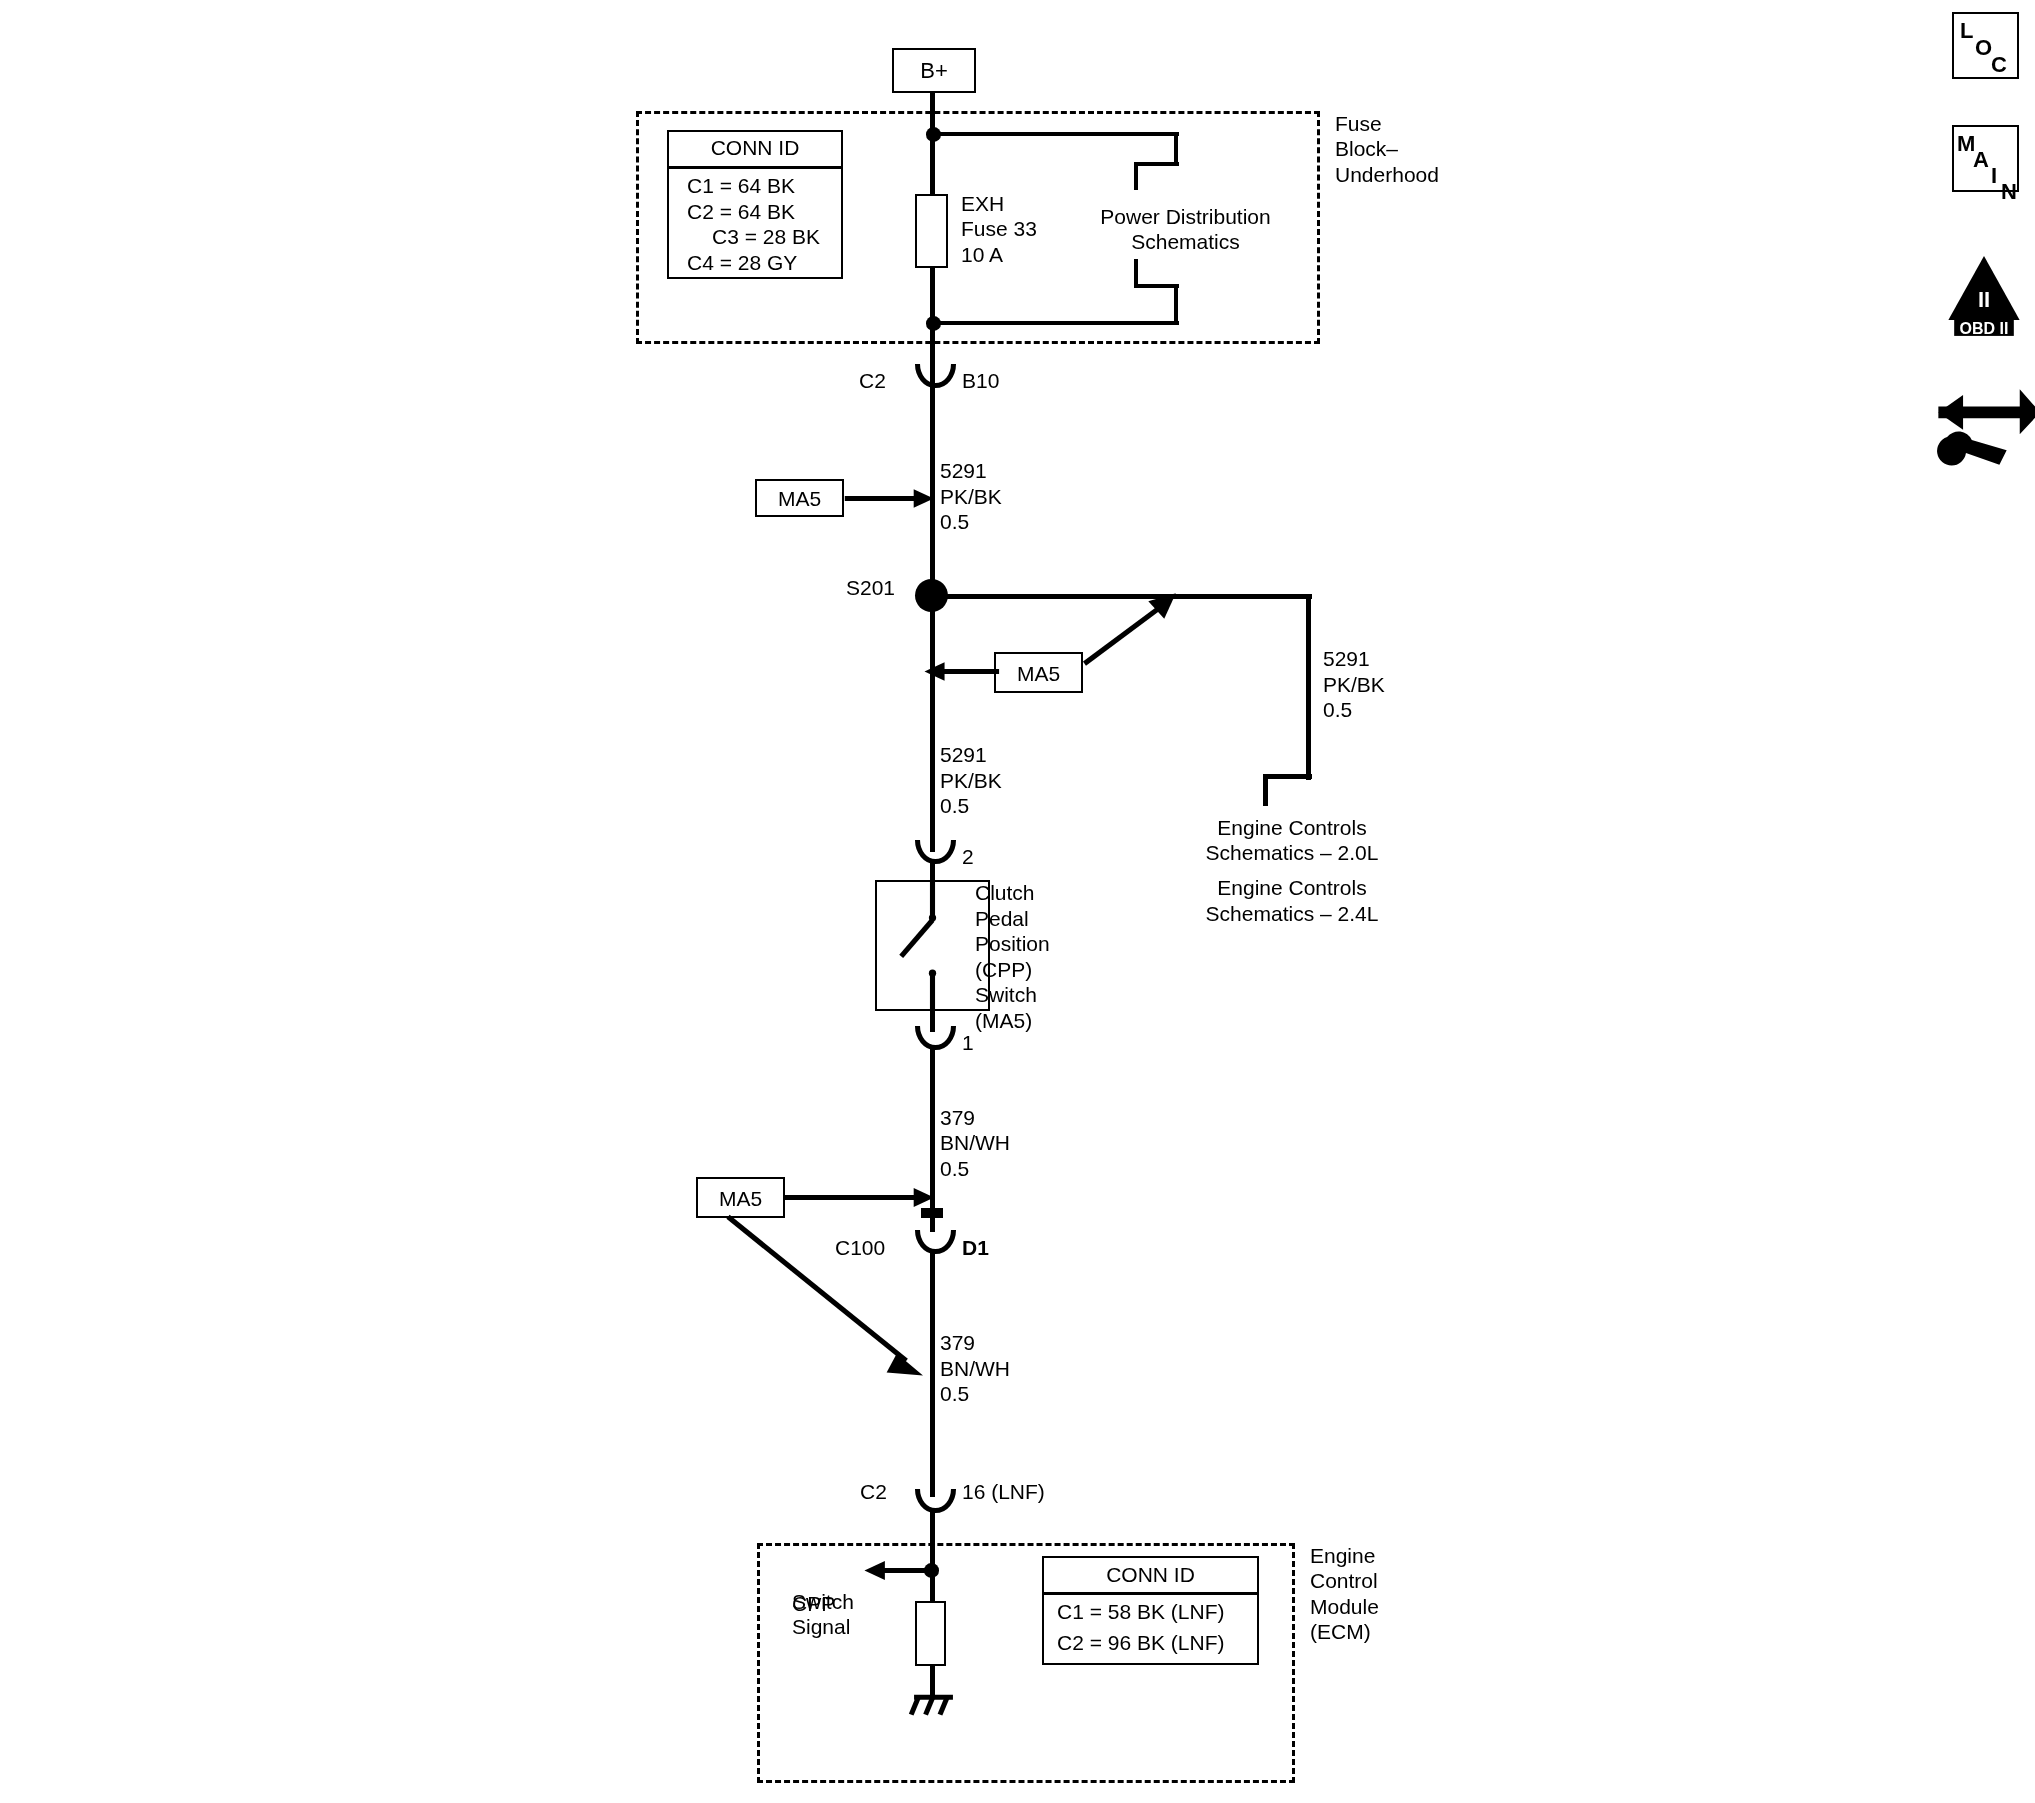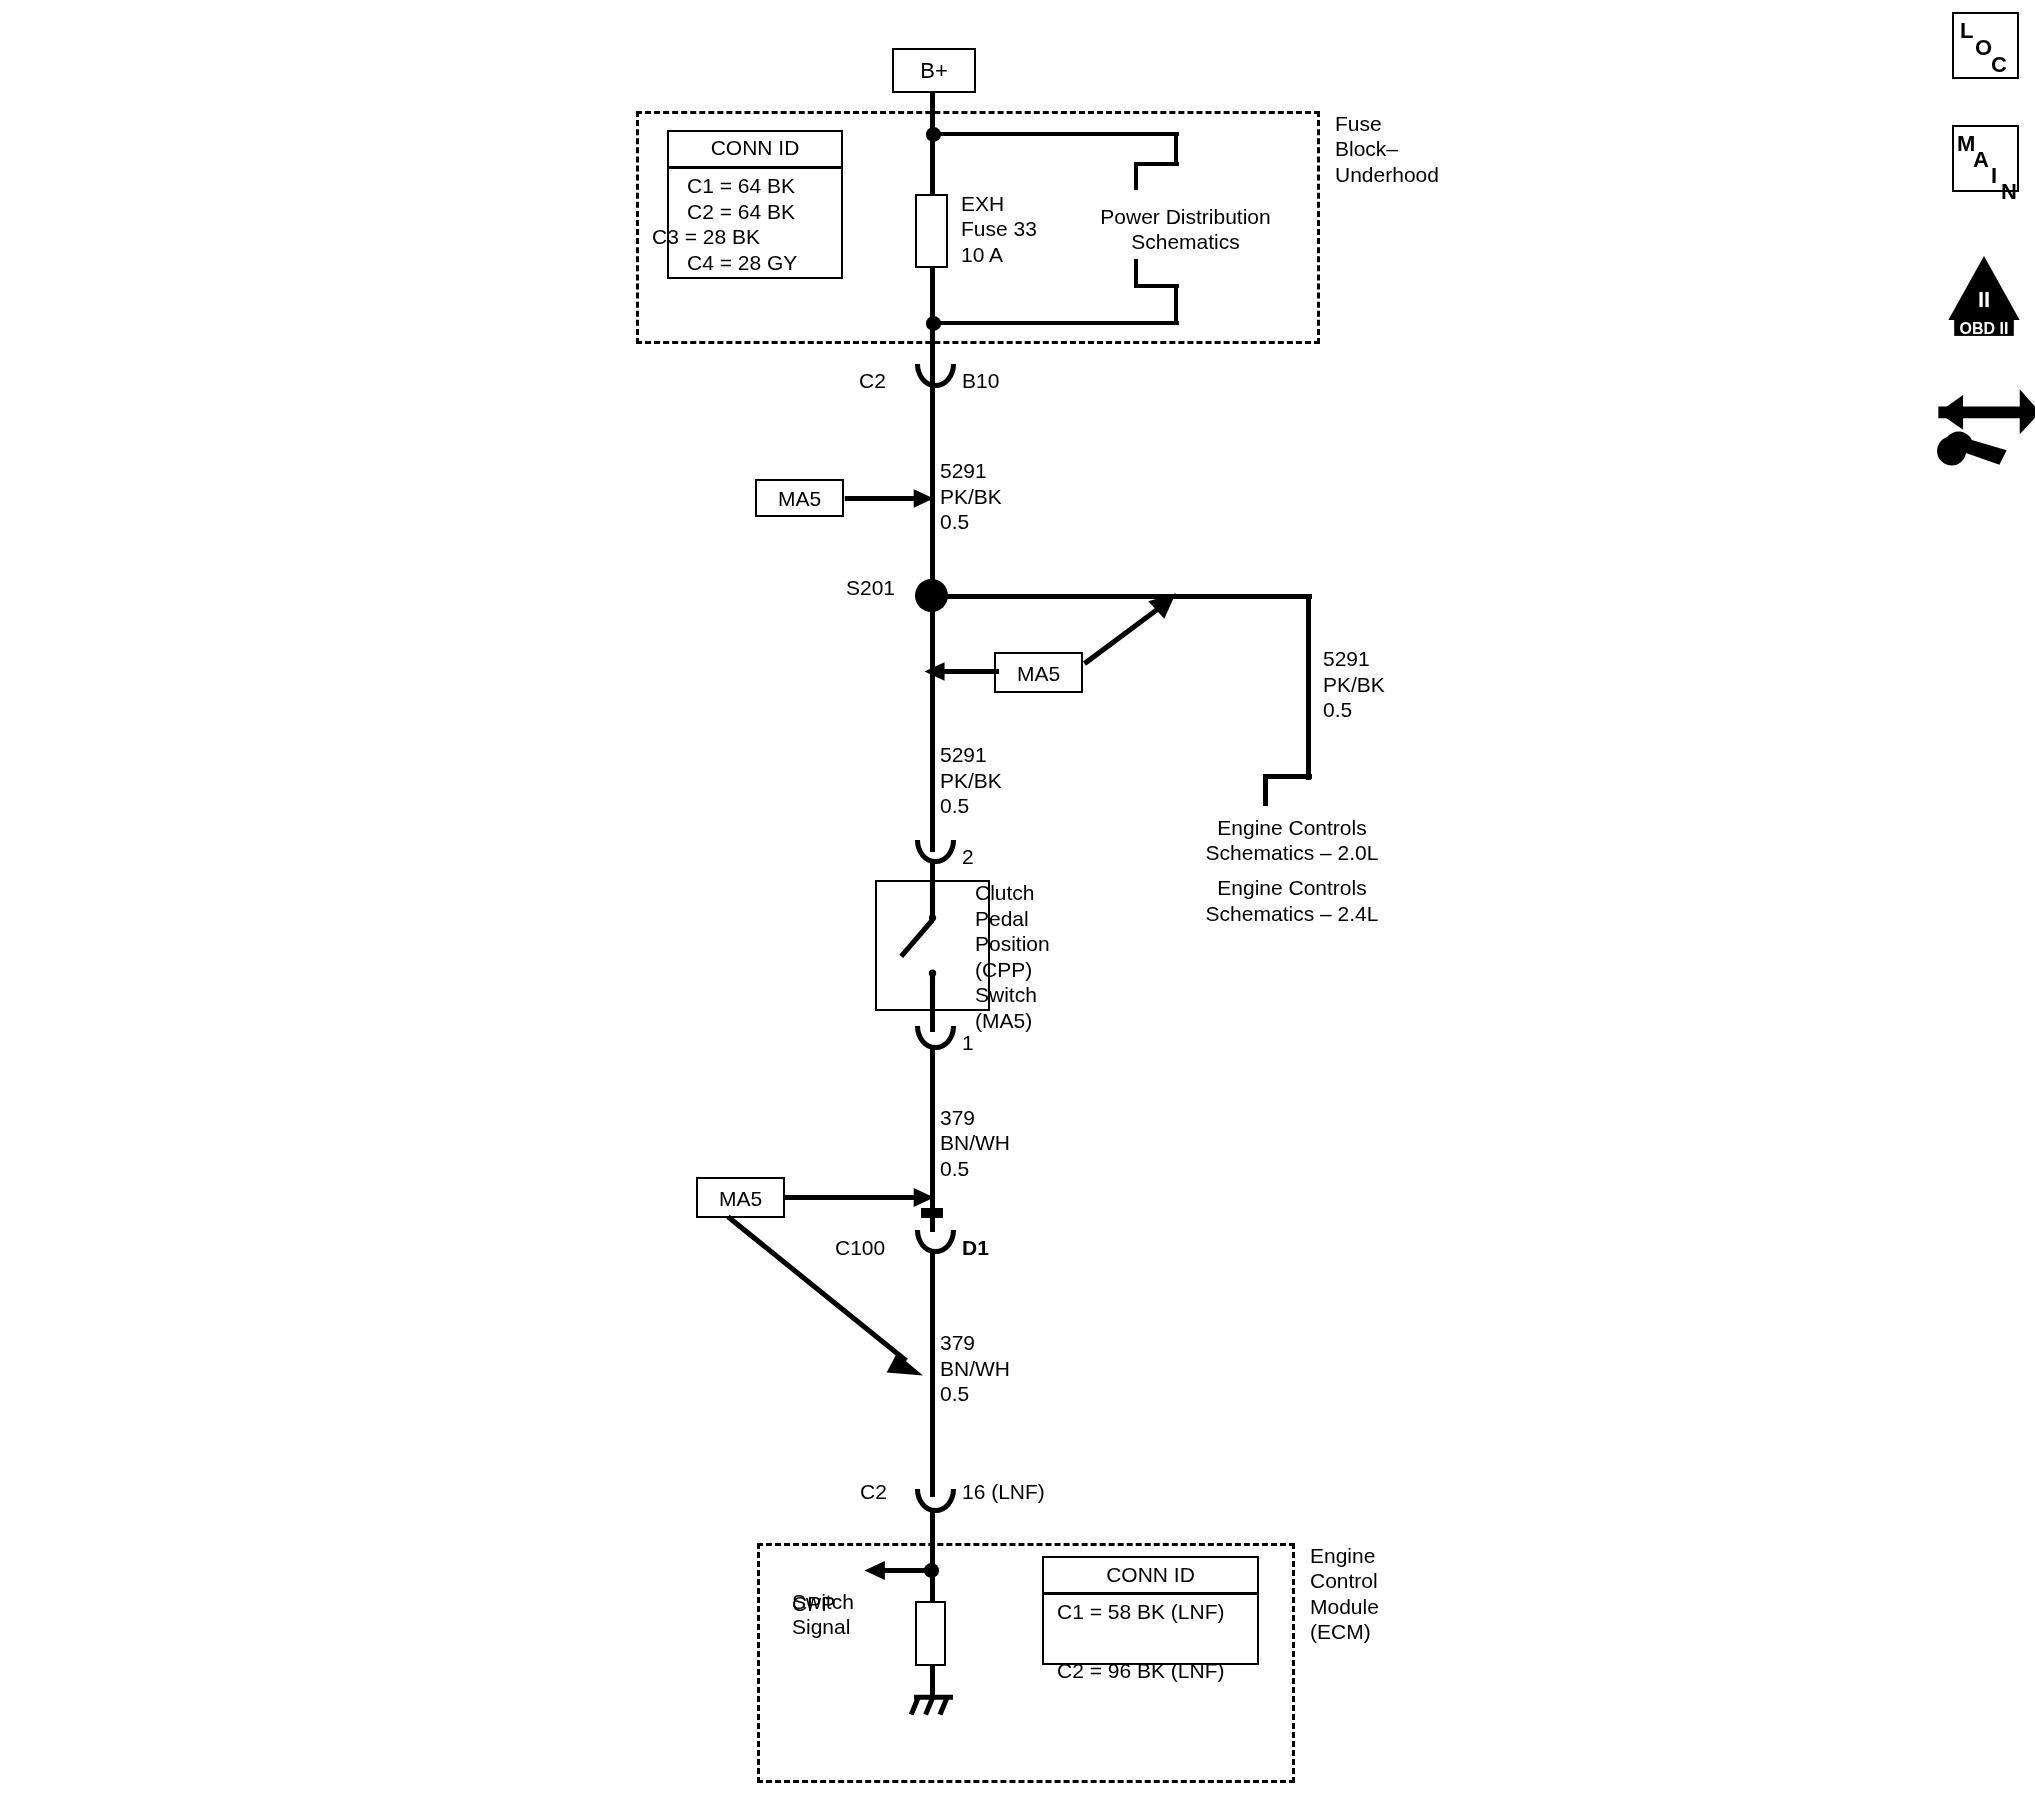--- a/index.html
+++ b/index.html
@@ -59,21 +59,21 @@
 
   <div class="txt" style="left:1335px; top:111px;">Fuse</div>
   <div class="txt" style="left:1335px; top:136px;">Block–</div>
   <div class="txt" style="left:1335px; top:162px;">Underhood</div>
 
   <div class="box" style="left:667px; top:130px; width:176px; height:149px;"></div>
   <div class="txt center" style="left:667px; top:135px; width:176px;">CONN ID</div>
   <div class="line" style="left:667px; top:166px; width:176px; height:2.9px;"></div>
   <div class="txt" style="left:687px; top:173px;">C1 = 64 BK</div>
   <div class="txt" style="left:687px; top:199px;">C2 = 64 BK</div>
-  <div class="txt" style="left:652px; top:224px;">C3 = 28 BK</div>
+  <div class="txt" style="left:712px; top:224px;">C3 = 28 BK</div>
   <div class="txt" style="left:687px; top:250px;">C4 = 28 GY</div>
 
   <div class="line" style="left:930px; top:131px; width:5.1px; height:65px;"></div>
 
   <div style="position:absolute; left:926px; top:127px; width:14.6px; height:14.6px; border-radius:50%; background:#000;"></div>
 
   <div class="line" style="left:933px; top:132px; width:246px; height:4.4px;"></div>
   <div class="line" style="left:1174px; top:132px; width:4.4px; height:33px;"></div>
   <div class="line" style="left:1134px; top:162px; width:45px; height:4.4px;"></div>
   <div class="line" style="left:1134px; top:162px; width:4.4px; height:28px;"></div>
@@ -240,21 +240,21 @@
     <line x1="16" y1="6" x2="70" y2="6" stroke="#000" stroke-width="7"></line>
     <line x1="22" y1="6" x2="12" y2="30" stroke="#000" stroke-width="7"></line>
     <line x1="42" y1="6" x2="32" y2="30" stroke="#000" stroke-width="7"></line>
     <line x1="62" y1="6" x2="52" y2="30" stroke="#000" stroke-width="7"></line>
   </svg>
 
   <div class="box" style="left:1042px; top:1556px; width:217px; height:109px;"></div>
   <div class="txt center" style="left:1042px; top:1562px; width:217px;">CONN ID</div>
   <div class="line" style="left:1042px; top:1592px; width:217px; height:2.9px;"></div>
   <div class="txt" style="left:1057px; top:1599px;">C1 = 58 BK (LNF)</div>
-  <div class="txt" style="left:1057px; top:1630px;margin-top:28px;">C2 = 96 BK (LNF)</div>
+  <div class="txt" style="left:1057px; top:1630px;">C2 = 96 BK (LNF)</div>
 
   <div class="box" style="left:1952px; top:11.6px; width:67px; height:67px;">
   </div>
   <div class="txt" style="left:1960px; top:17.5px; font-size:22px; font-weight:bold;">L</div>
   <div class="txt" style="left:1975px; top:35px; font-size:22px; font-weight:bold;">O</div>
   <div class="txt" style="left:1991px; top:52px; font-size:22px; font-weight:bold;">C</div>
 
   <div class="box" style="left:1952px; top:125px; width:67px; height:67px;">
   </div>
   <div class="txt" style="left:1957px; top:131px; font-size:22px; font-weight:bold;">M</div>

